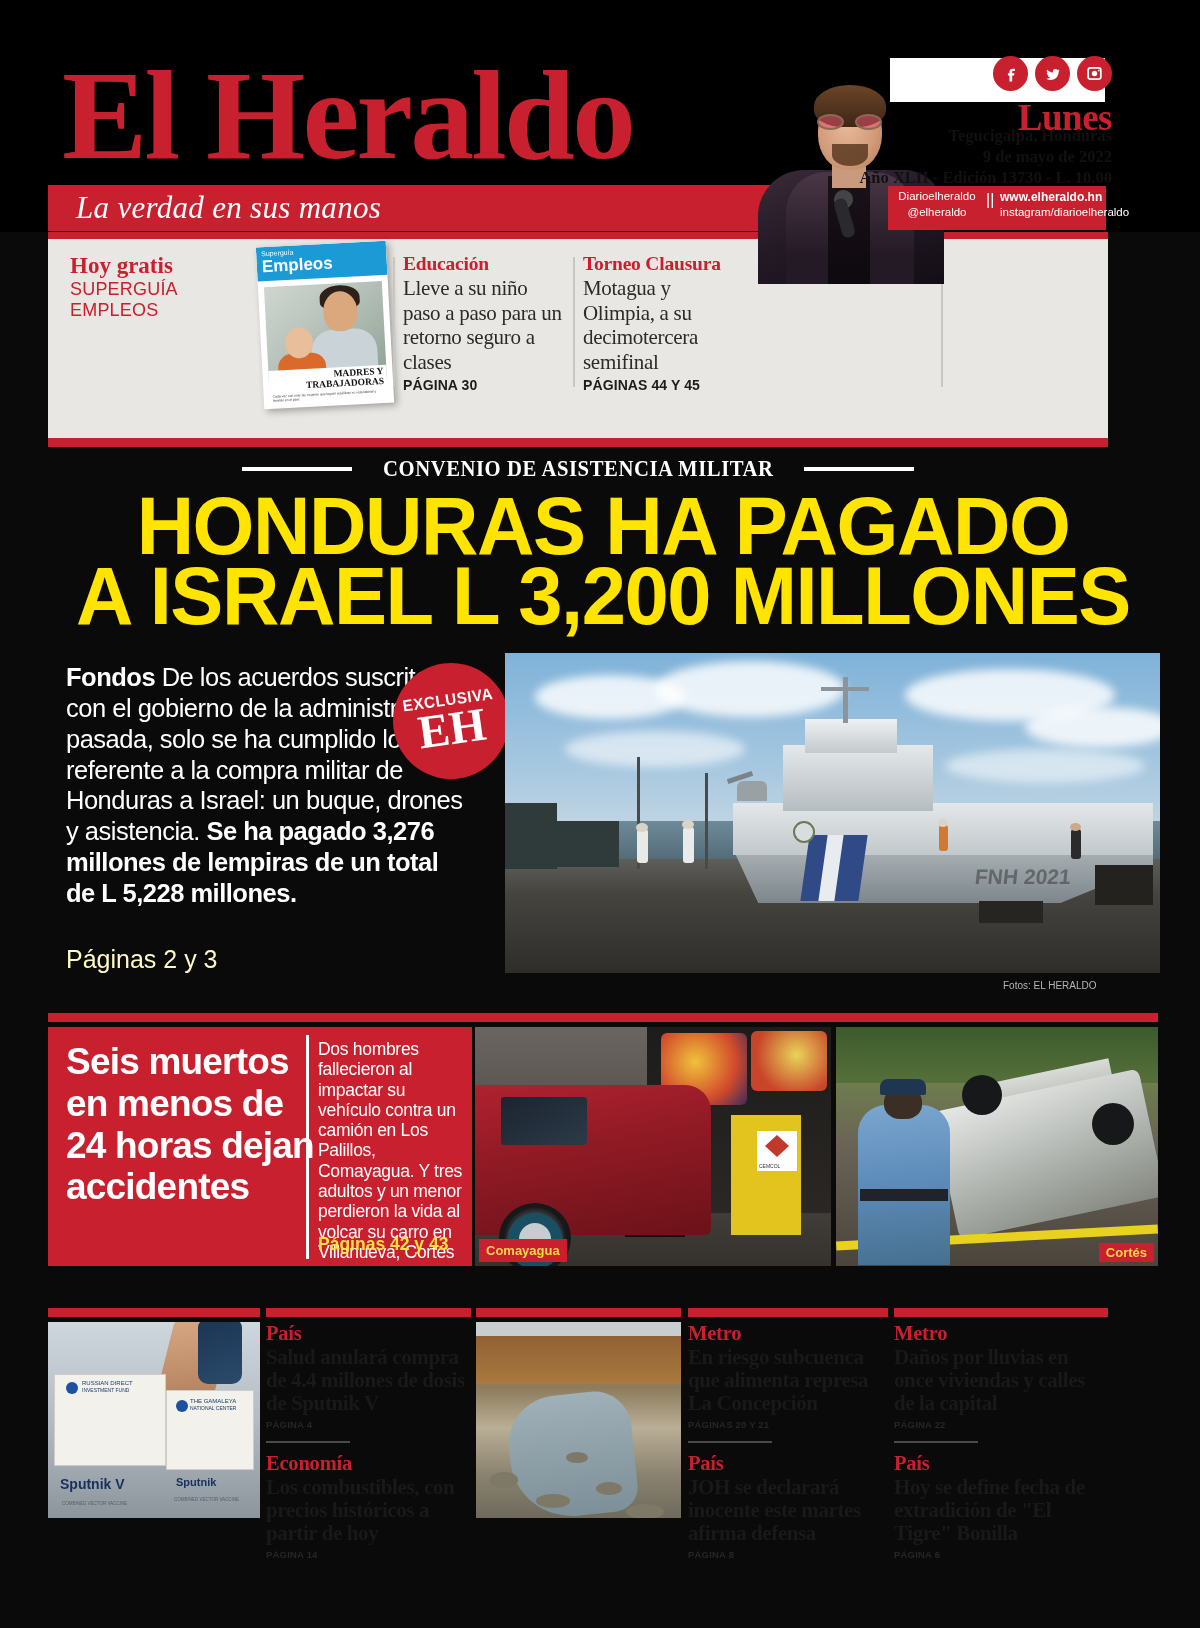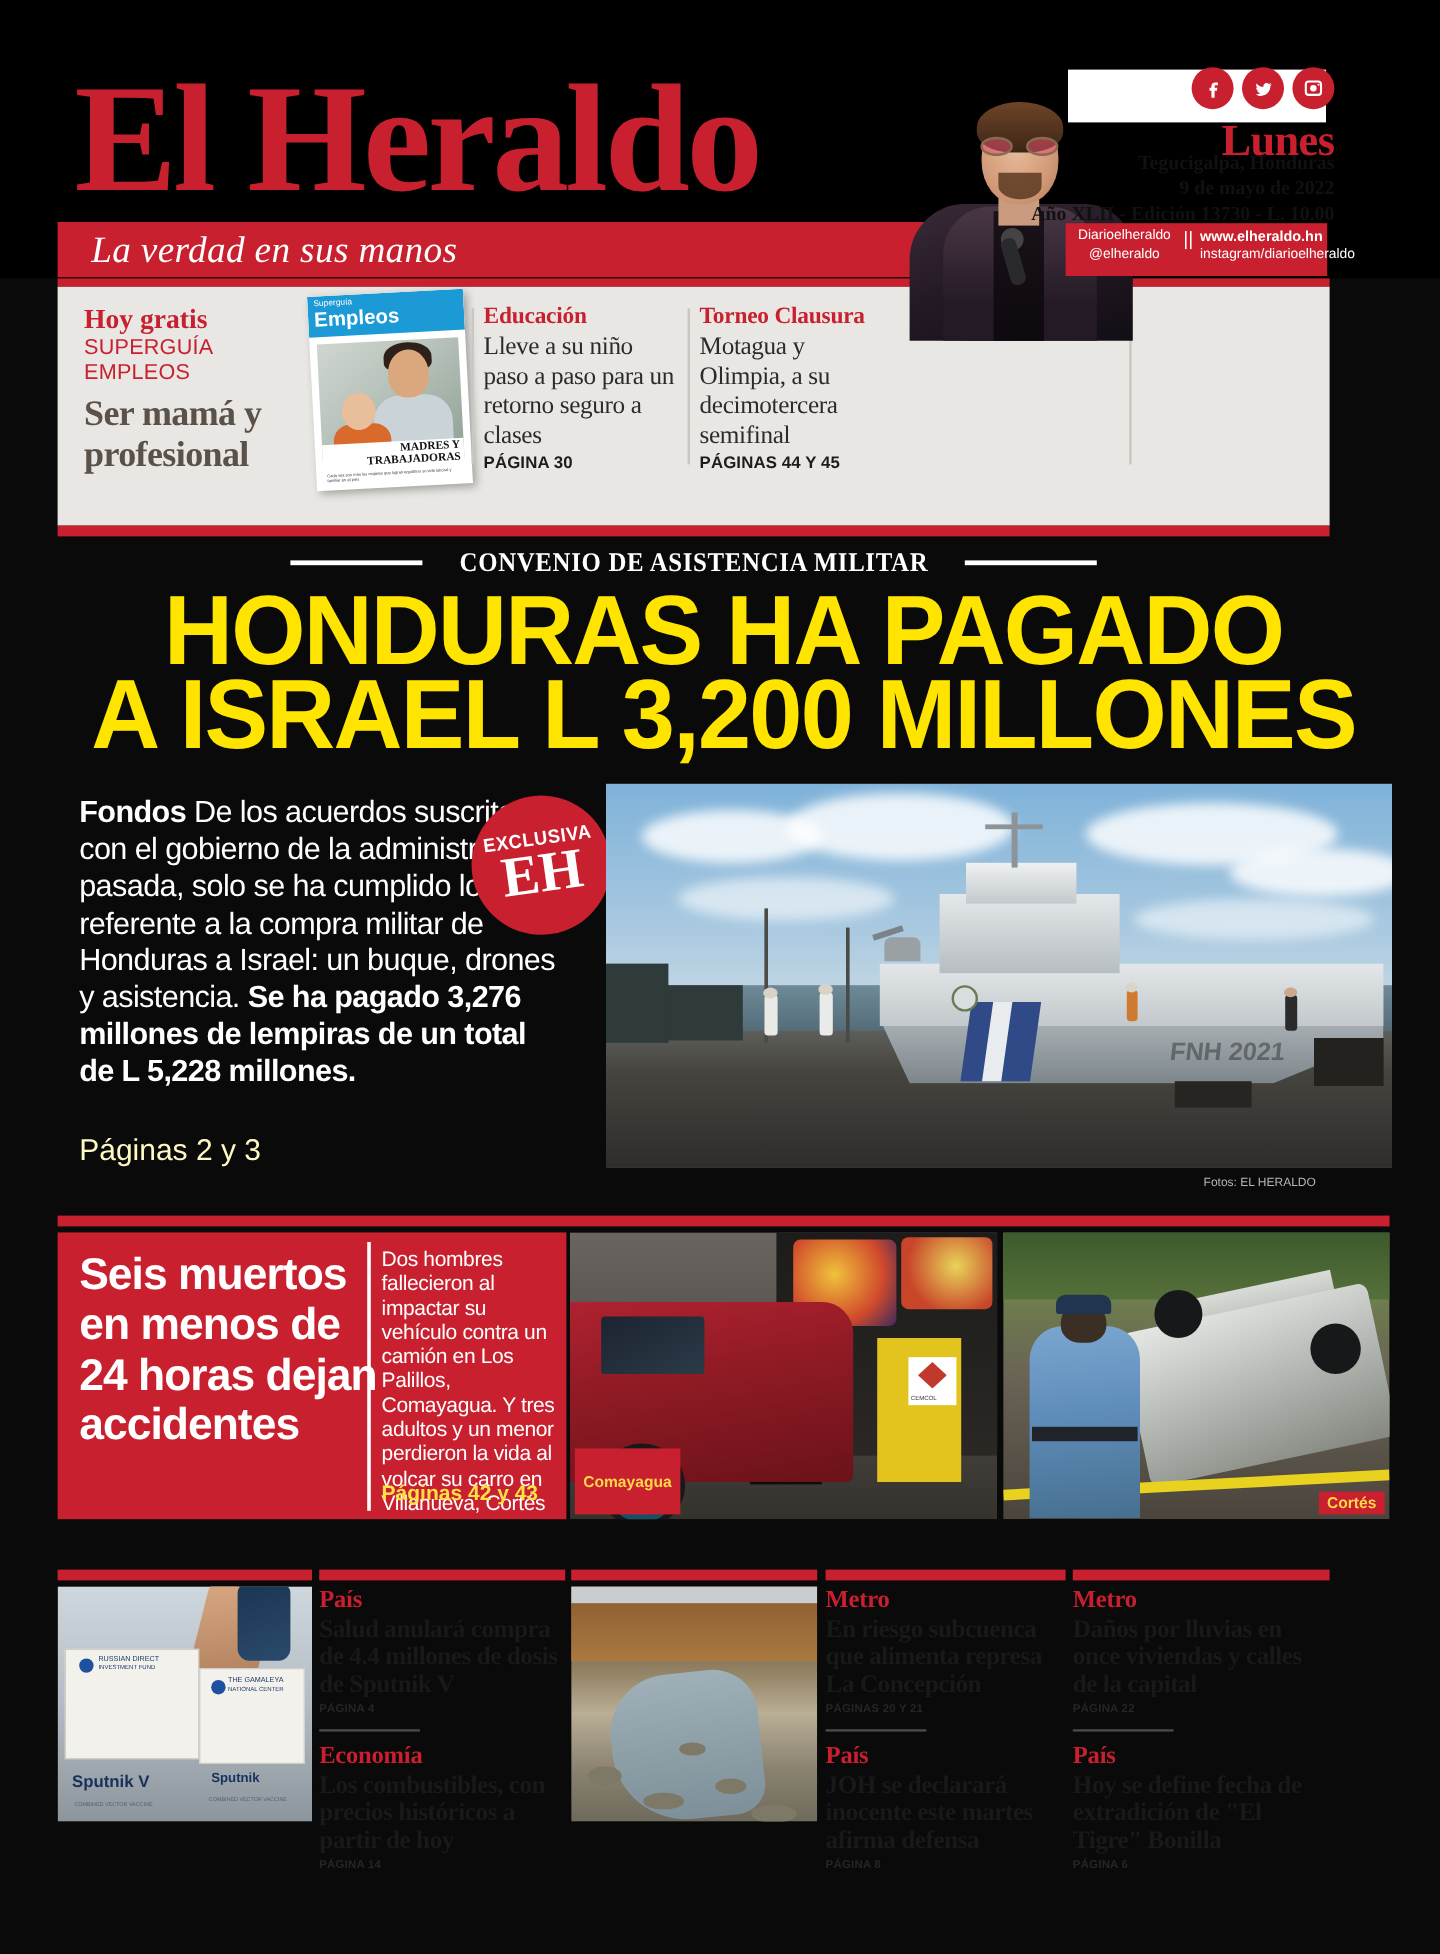--- a/index.html
+++ b/index.html
@@ -307,21 +307,21 @@
     background:linear-gradient(150deg,#1c2430,#2c3a48); border-radius:3px;
   }
   .a1-wheel { position:absolute; left:24px; top:176px; width:72px; height:70px;
     background:radial-gradient(circle at 50% 50%, #9aa3a8 0%, #6d7478 30%, #17181a 62%); border-radius:50%; }
   .a1-hubcap { position:absolute; left:44px; top:196px; width:32px; height:32px; background:#c6ccd0; border-radius:50%; }
   .a1-wheel2 { position:absolute; left:32px; top:186px; width:56px; height:56px; border-radius:50%; background:#1a4f63; }
   .a1-dbg { position:absolute; left:150px; top:100px; width:60px; height:110px; background:#0d0d0d; }
   .a1-label {
     position:absolute; left:4px; bottom:4px; background:#c8202e; color:#ffd84a;
     font-family:"Liberation Sans", sans-serif; font-weight:bold; font-size:13px;
-    padding:20px 7px;
+    padding:4px 7px;
   }
   
   .accp2 { position:absolute; left:836px; top:1027px; width:322px; height:239px; overflow:hidden; }
   .a2-bg { position:absolute; inset:0; background:linear-gradient(180deg,#8fa06d 0%,#6d7a4e 26%,#6a6356 50%,#4a443c 100%); }
   .a2-trees { position:absolute; left:0; top:0; width:100%; height:56px;
     background:linear-gradient(180deg,#3c5a2c,#56703a); }
   .a2-truck {
     position:absolute; left:108px; top:62px; width:210px; height:130px;
     background:linear-gradient(170deg,#e6e8e6 0%,#b9bdb9 45%,#83877f 100%);
     transform:rotate(-12deg); border-radius:8px;
@@ -473,21 +473,20 @@
       </div>
     </div>
   </div>
 
   <div class="teaser-top-rule"></div>
   <div class="teaserbar">
 
     <div class="tcell t-free">
       <div class="big1">Hoy gratis</div>
       <div class="big2">SUPERGUÍA EMPLEOS</div>
-      <div class="big3">Ser mamá y profesional</div>
     </div>
 
     <div class="mag">
       <div class="hdr">
         <div class="s1">Superguía</div>
         <div class="s2">Empleos</div>
       </div>
       <div class="pic">
         <div class="m-body"></div>
           <div class="m-hair"></div>

